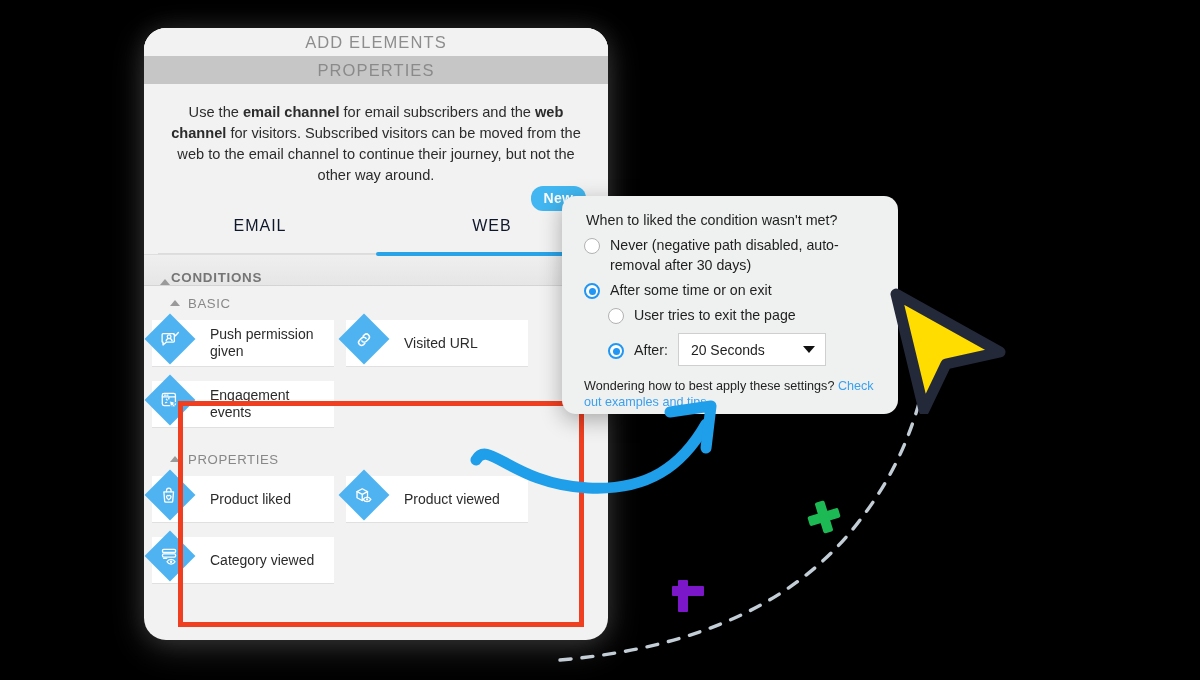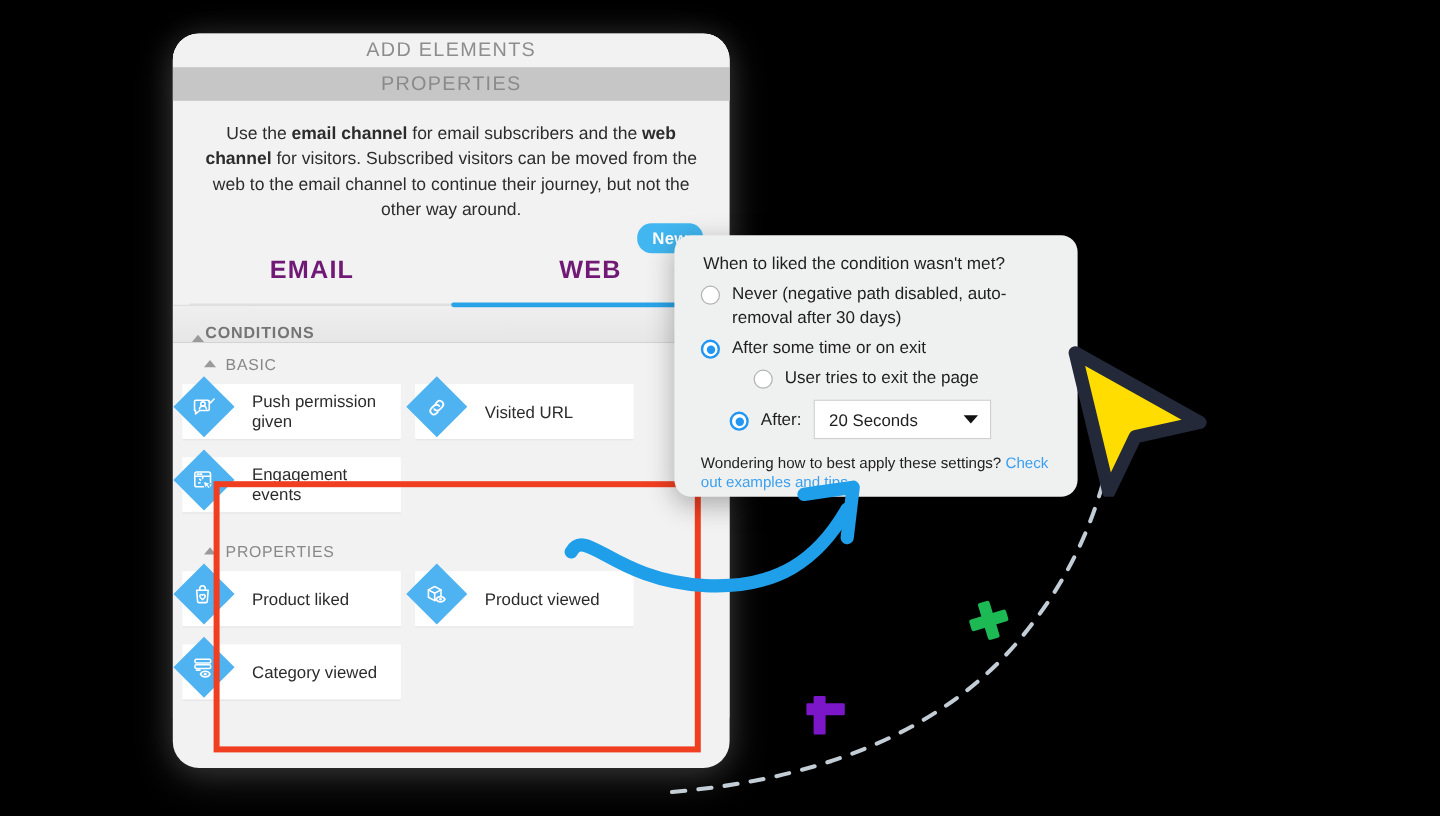--- a/index.html
+++ b/index.html
@@ -38,23 +38,22 @@
   .desc {
     padding: 18px 24px 8px 24px;
     font-size: 14.6px; line-height: 21px; color: #2c2c2c; text-align: center;
   }
   .desc b { font-weight: bold; }
 
   
   .chantabs { position: relative; display: flex; height: 56px; margin-top: 4px; }
   .chantabs .ctab {
     flex: 1; display: flex; align-items: center; justify-content: center;
-    font-size: 21px; letter-spacing: 1px; color: #701a75; user-select: none;
+    font-size: 16px; letter-spacing: 1px; color: #0f172a; user-select: none;
     position: relative;
-    font-weight: bold;
   }
   .chantab-rule {
     position: absolute; left: 14px; right: 14px; bottom: 0; height: 1px; background: #dcdcdc;
   }
   .chantab-underline {
     position: absolute; left: 232px; width: 210px; bottom: -2px; height: 4px;
     background: #29a3e8; border-radius: 2px;
   }
   .newbadge {
     position: absolute; right: 22px; top: -12px;
@@ -105,21 +104,21 @@
 
   
   .popover {
     position: absolute; left: 562px; top: 196px; width: 336px; height: 218px;
     background: #eff0f0; border-radius: 14px;
     box-shadow: 0 6px 22px rgba(0,0,0,0.30);
     padding: 0; overflow: hidden;
   }
   .pop-title { font-size: 14.3px; color: #1f1f1f; padding: 16px 18px 2px 24px; }
   .radio-row { display: flex; align-items: flex-start; padding: 5px 18px 0 22px; }
-  .radio-row.sub { padding-left: 66px; }
+  .radio-row.sub { padding-left: 46px; }
   .rb {
     width: 16px; height: 16px; border-radius: 50%; border: 1px solid #b2b2b2;
     background: #fff; flex: none; margin-top: 3px; box-sizing: border-box;
     display: flex; align-items: center; justify-content: center;
   }
   .rb.on { border-color: #2196f3; border-width: 2px; }
   .rb.on::after { content:""; width: 7px; height: 7px; border-radius: 50%; background: #2196f3; }
   .rb-label { margin-left: 10px; font-size: 14.2px; color: #1f1f1f; line-height: 20px; }
   .sel-row { display: flex; align-items: center; padding: 8px 18px 0 46px; }
   .selbox {

